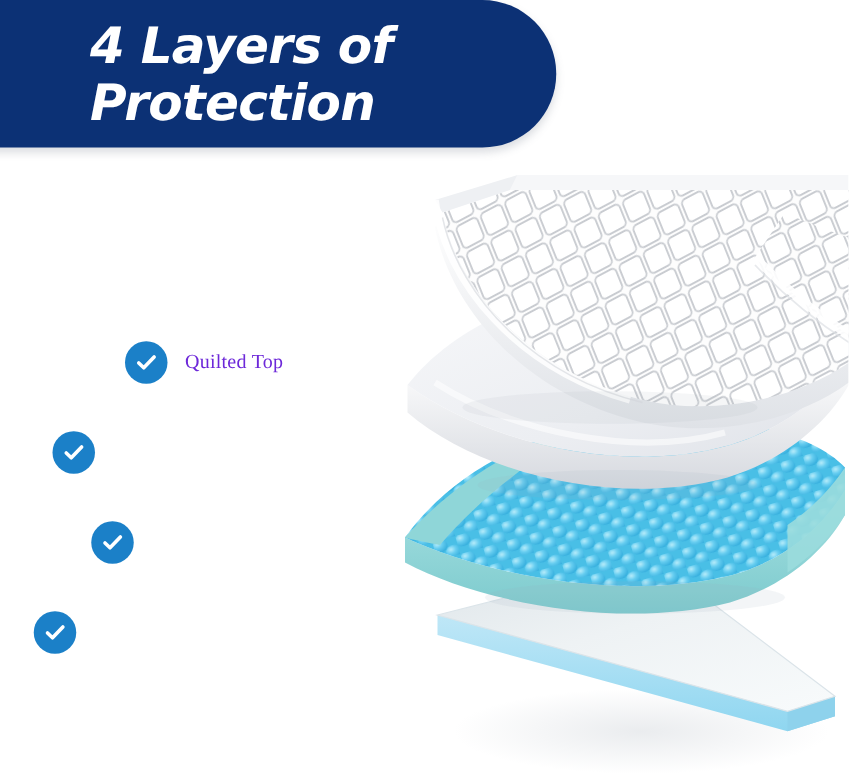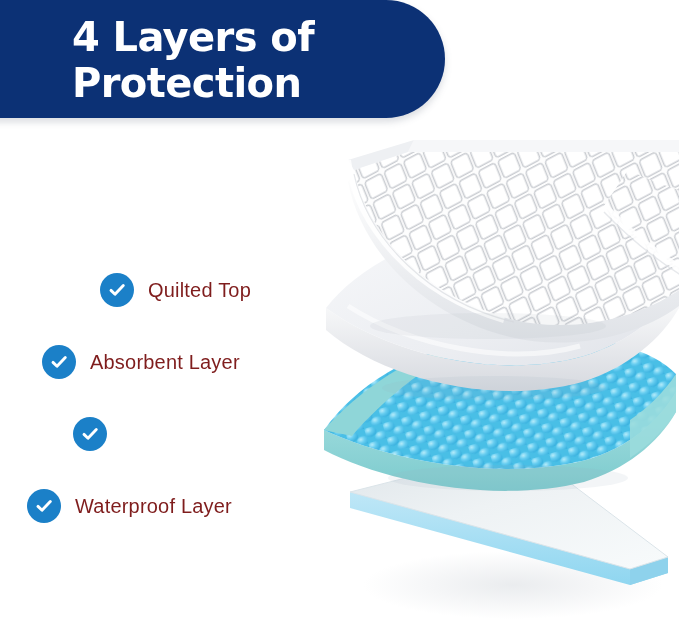--- a/index.html
+++ b/index.html
@@ -35,20 +35,21 @@
     left: 112px;
     top: 14px;
     width: 330px;
     color: #ffffff;
     font-family: "DejaVu Sans", sans-serif;
     font-size: 40px;
     font-weight: bold;
     line-height: 46px;
     letter-spacing: -0.6px;
     white-space: pre-line;
+    font-style: italic;
   }
 
   
   .feature-list {
     position: absolute;
     left: 0;
     top: 262px;
     width: 340px;
   }
   .feature-row {
@@ -69,23 +70,23 @@
     border-radius: 50%;
     background: #1b80c8;
     display: flex;
     align-items: center;
     justify-content: center;
   }
   .check-badge svg { display: block; }
 
   .feature-label {
     margin-left: 14px;
-    color: #7f1d1d;
-    font-family: Liberation Sans, sans-serif;
-    font-size: 20px;
+    color: #6d28d9;
+    font-family: Liberation Serif, serif;
+    font-size: 16px;
     font-weight: 300;
     line-height: 30px;
     letter-spacing: 0.2px;
     white-space: nowrap;
   }
 
   
   .illustration {
     position: absolute;
     left: 318px;
@@ -119,38 +120,36 @@
       </span>
       <span class="feature-label">Quilted Top</span>
     </div>
 
     <div class="feature-row r1">
       <span class="check-badge">
         <svg width="20" height="20" viewBox="0 0 20 20" aria-hidden="true">
           <path d="M4 10.4 L8 14.2 L16.3 5.6" fill="none" stroke="#ffffff" stroke-width="2.9" stroke-linecap="round" stroke-linejoin="round"></path>
         </svg>
       </span>
-      <span class="feature-label">Absorbent Layer</span>
     </div>
 
     <div class="feature-row r2">
       <span class="check-badge">
         <svg width="20" height="20" viewBox="0 0 20 20" aria-hidden="true">
           <path d="M4 10.4 L8 14.2 L16.3 5.6" fill="none" stroke="#ffffff" stroke-width="2.9" stroke-linecap="round" stroke-linejoin="round"></path>
         </svg>
       </span>
     </div>
 
     <div class="feature-row r3">
       <span class="check-badge">
         <svg width="20" height="20" viewBox="0 0 20 20" aria-hidden="true">
           <path d="M4 10.4 L8 14.2 L16.3 5.6" fill="none" stroke="#ffffff" stroke-width="2.9" stroke-linecap="round" stroke-linejoin="round"></path>
         </svg>
       </span>
-      <span class="feature-label">Waterproof Layer</span>
     </div>
 
   </div>
 
   <div class="illustration">
     <svg viewBox="0 0 361 492" xmlns="http://www.w3.org/2000/svg">
       <defs>
 
         <pattern id="quiltPat" width="22" height="22" patternUnits="userSpaceOnUse" patternTransform="rotate(-28) skewX(-6)">
           <rect width="22" height="22" fill="#fdfdfd"></rect>

